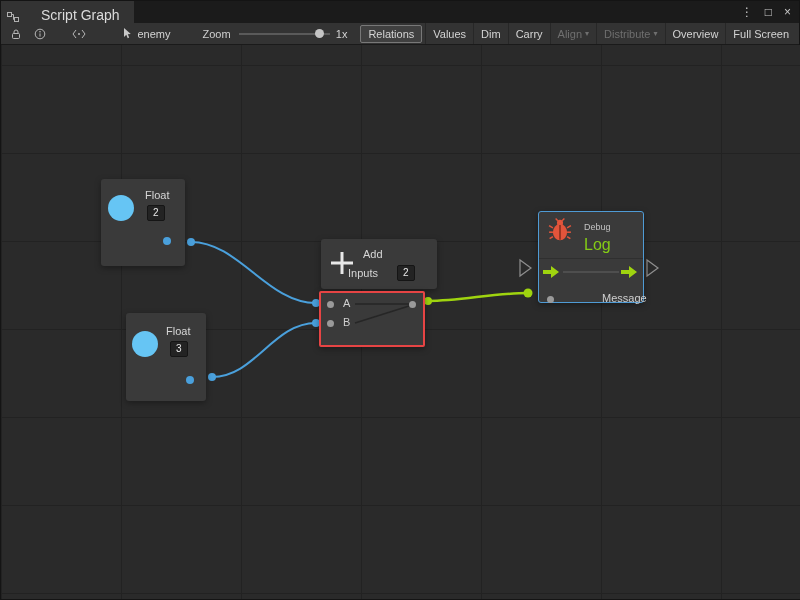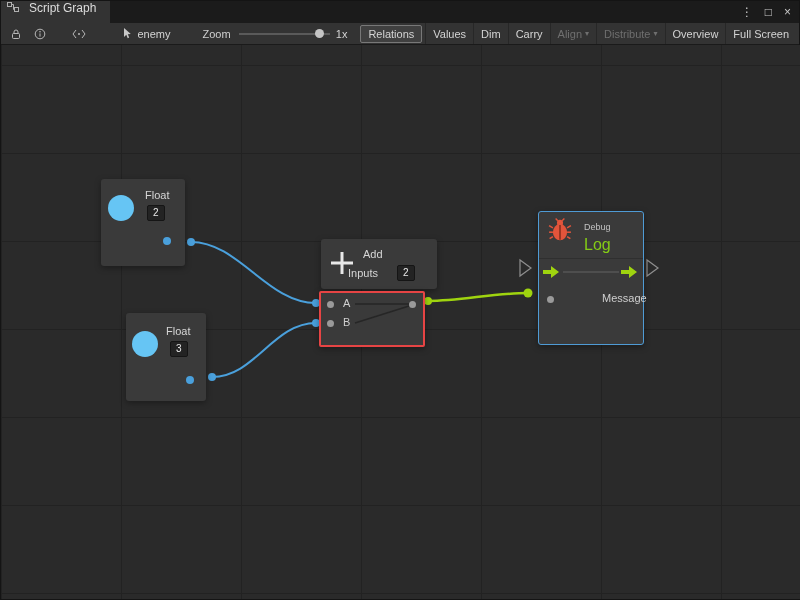--- a/index.html
+++ b/index.html
@@ -3,22 +3,22 @@
 <meta charset="utf-8">
 <style>
   * { margin:0; padding:0; box-sizing:border-box; }
   html,body { width:800px; height:600px; overflow:hidden; background:#2a2a2a;
     font-family:"Liberation Sans", sans-serif; }
   .window { width:800px; height:600px; display:flex; flex-direction:column;
     border:1px solid #141414; }
 
   
   .titlebar { height:22px; background:#1b1b1b; display:flex; align-items:stretch; flex:0 0 22px; }
-  .tab { display:flex; align-items:flex-start; gap:10px; padding:0 14px 0 6px;
-    background:#333333; color:#dcdcdc; font-size:12px; cursor:default; }
+  .tab { display:flex; align-items:flex-end; gap:22px; padding:0 14px 0 6px;
+    background:#333333; color:#dcdcdc; font-size:14px; cursor:default; }
   .win-controls { margin-left:auto; display:flex; align-items:center; gap:12px;
     padding-right:8px; color:#c8c8c8; font-size:12px; }
   .win-controls span { cursor:default; }
 
   
   .toolbar { height:22px; flex:0 0 22px; background:#333333; border-bottom:1px solid #1a1a1a;
     display:flex; align-items:center; padding:0 3px; font-size:11px; color:#d4d4d4; }
   .icon-btn { width:24px; height:20px; display:flex; align-items:center; justify-content:center; }
   .code-btn { margin-left:16px; }
   .graph-ref { margin-left:32px; display:flex; align-items:center; gap:5px; }
@@ -191,21 +191,21 @@
         <line x1="34" y1="11" x2="88" y2="11" stroke="#262626" stroke-width="1.5"></line>
         <line x1="34" y1="30" x2="88" y2="13" stroke="#262626" stroke-width="1.5"></line>
       </svg>
       <span class="port-dot gray" style="left:6px; top:8px;"></span>
       <span class="port-label" style="left:22px; top:4px;">A</span>
       <span class="port-dot gray" style="left:88px; top:8px;"></span>
       <span class="port-dot gray" style="left:6px; top:27px;"></span>
       <span class="port-label" style="left:22px; top:23px;">B</span>
     </div>
 
-    <div class="node debug-node" style="left:537px; top:166px; width:106px; height:134px;">
+    <div class="node debug-node" style="left:537px; top:166px; width:106px; height:92px;">
       <span class="bug-wrap">
         <svg width="24" height="24" viewBox="0 0 22 22">
           <line x1="9" y1="2.5" x2="7" y2="0.5" stroke="#e2543b" stroke-width="1.3"></line>
           <line x1="13" y1="2.5" x2="15" y2="0.5" stroke="#e2543b" stroke-width="1.3"></line>
           <line x1="4.5" y1="9" x2="1" y2="7" stroke="#e2543b" stroke-width="1.4"></line>
           <line x1="4.5" y1="13" x2="1" y2="13" stroke="#e2543b" stroke-width="1.4"></line>
           <line x1="4.5" y1="17" x2="1.5" y2="19" stroke="#e2543b" stroke-width="1.4"></line>
           <line x1="17.5" y1="9" x2="21" y2="7" stroke="#e2543b" stroke-width="1.4"></line>
           <line x1="17.5" y1="13" x2="21" y2="13" stroke="#e2543b" stroke-width="1.4"></line>
           <line x1="17.5" y1="17" x2="20.5" y2="19" stroke="#e2543b" stroke-width="1.4"></line>

